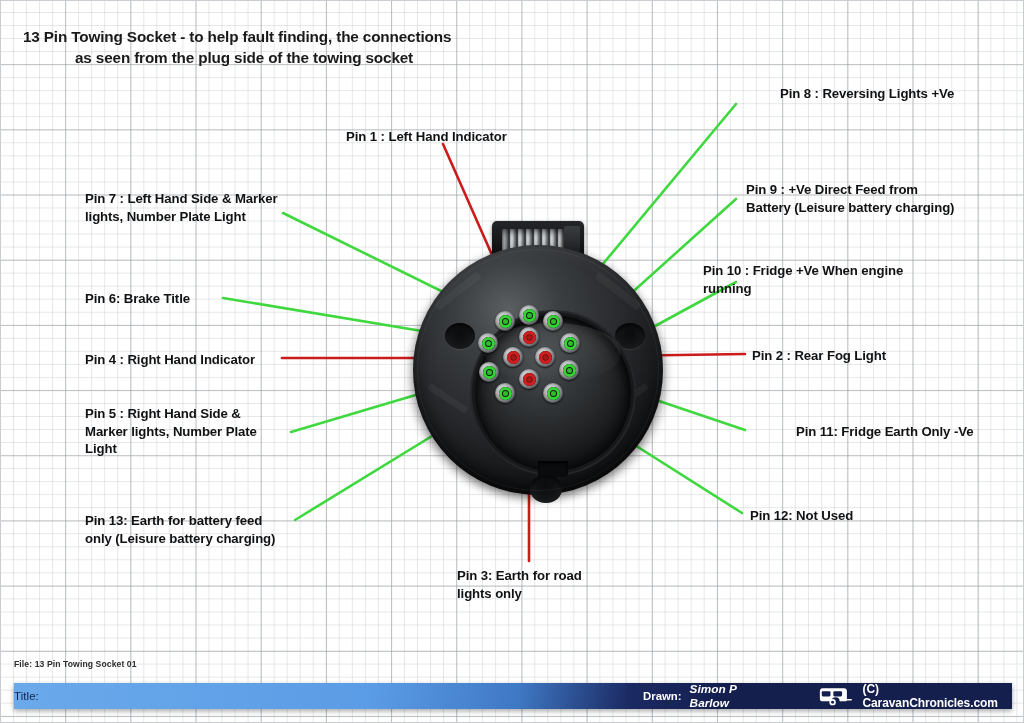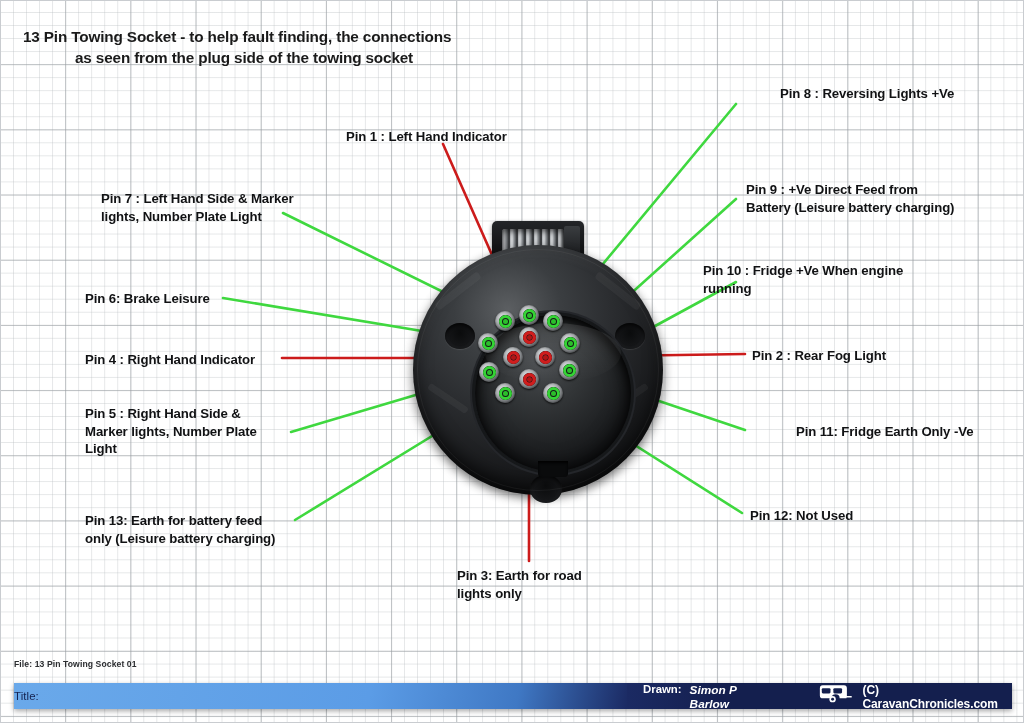--- a/index.html
+++ b/index.html
@@ -165,21 +165,21 @@
     display:flex;align-items:stretch;
   }
   #foot-left{
     flex:0 0 613px;
     background:linear-gradient(100deg,#6aa9ea 0%,#5b9ce6 58%,#3f78c4 82%,#1b2a63 100%);
     display:flex;align-items:center;
   }
   #foot-right{
     flex:1 1 auto;
     background:linear-gradient(90deg,#1b2a63 0%,#141f4e 25%,#141f4e 100%);
-    display:flex;align-items:flex-start;
+    display:flex;align-items:center;
   }
   .ft-title-key{
     color:#14224f;font-weight:normal;font-size:11.4px;letter-spacing:.1px;
   }
   .ft-title-val{
     color:#101d46;font-weight:bold;font-size:14.6px;margin-left:14px;letter-spacing:-.1px;
   }
   .ft-drawn-key{color:#ffffff;font-weight:bold;font-size:11.4px;margin-left:16px;}
   .ft-drawn-val{color:#ffffff;font-weight:bold;font-style:italic;font-size:11.8px;margin-left:8px;}
   .ft-copy{color:#ffffff;font-weight:bold;font-size:12px;margin-left:8px;letter-spacing:-.1px;}
@@ -287,23 +287,23 @@
         <i></i>
       </div>
       <div class="pin red" title="Pin 3" style="left: 534px; top: 346px;">
         <i></i>
       </div>
       <div class="pin red" title="Pin 11" style="left: 518px; top: 368px;">
         <i></i>
       </div>
     </div>
 
-  <div class="lbl" style="left:100px;top:189px;width:250px;">Pin 7 : Left Hand Side &amp; Marker
+  <div class="lbl" style="left:84px;top:189px;width:250px;">Pin 7 : Left Hand Side &amp; Marker
 lights, Number Plate Light</div>
-  <div class="lbl" style="left:84px;top:289px;width:230px;">Pin 6: Brake Leisure</div>
+  <div class="lbl" style="left:84px;top:289px;width:230px;">Pin 6: Brake Title</div>
   <div class="lbl" style="left:84px;top:350px;width:230px;">Pin 4 : Right Hand Indicator</div>
   <div class="lbl" style="left:84px;top:404px;width:215px;">Pin 5 : Right Hand Side &amp;
 Marker lights, Number Plate
 Light</div>
   <div class="lbl" style="left:84px;top:511px;width:250px;">Pin 13: Earth for battery feed
 only (Leisure battery charging)</div>
 
   <div class="lbl" style="left:345px;top:127px;width:260px;">Pin 1 : Left Hand Indicator</div>
   <div class="lbl" style="left:456px;top:566px;width:200px;">Pin 3: Earth for road
 lights only</div>

